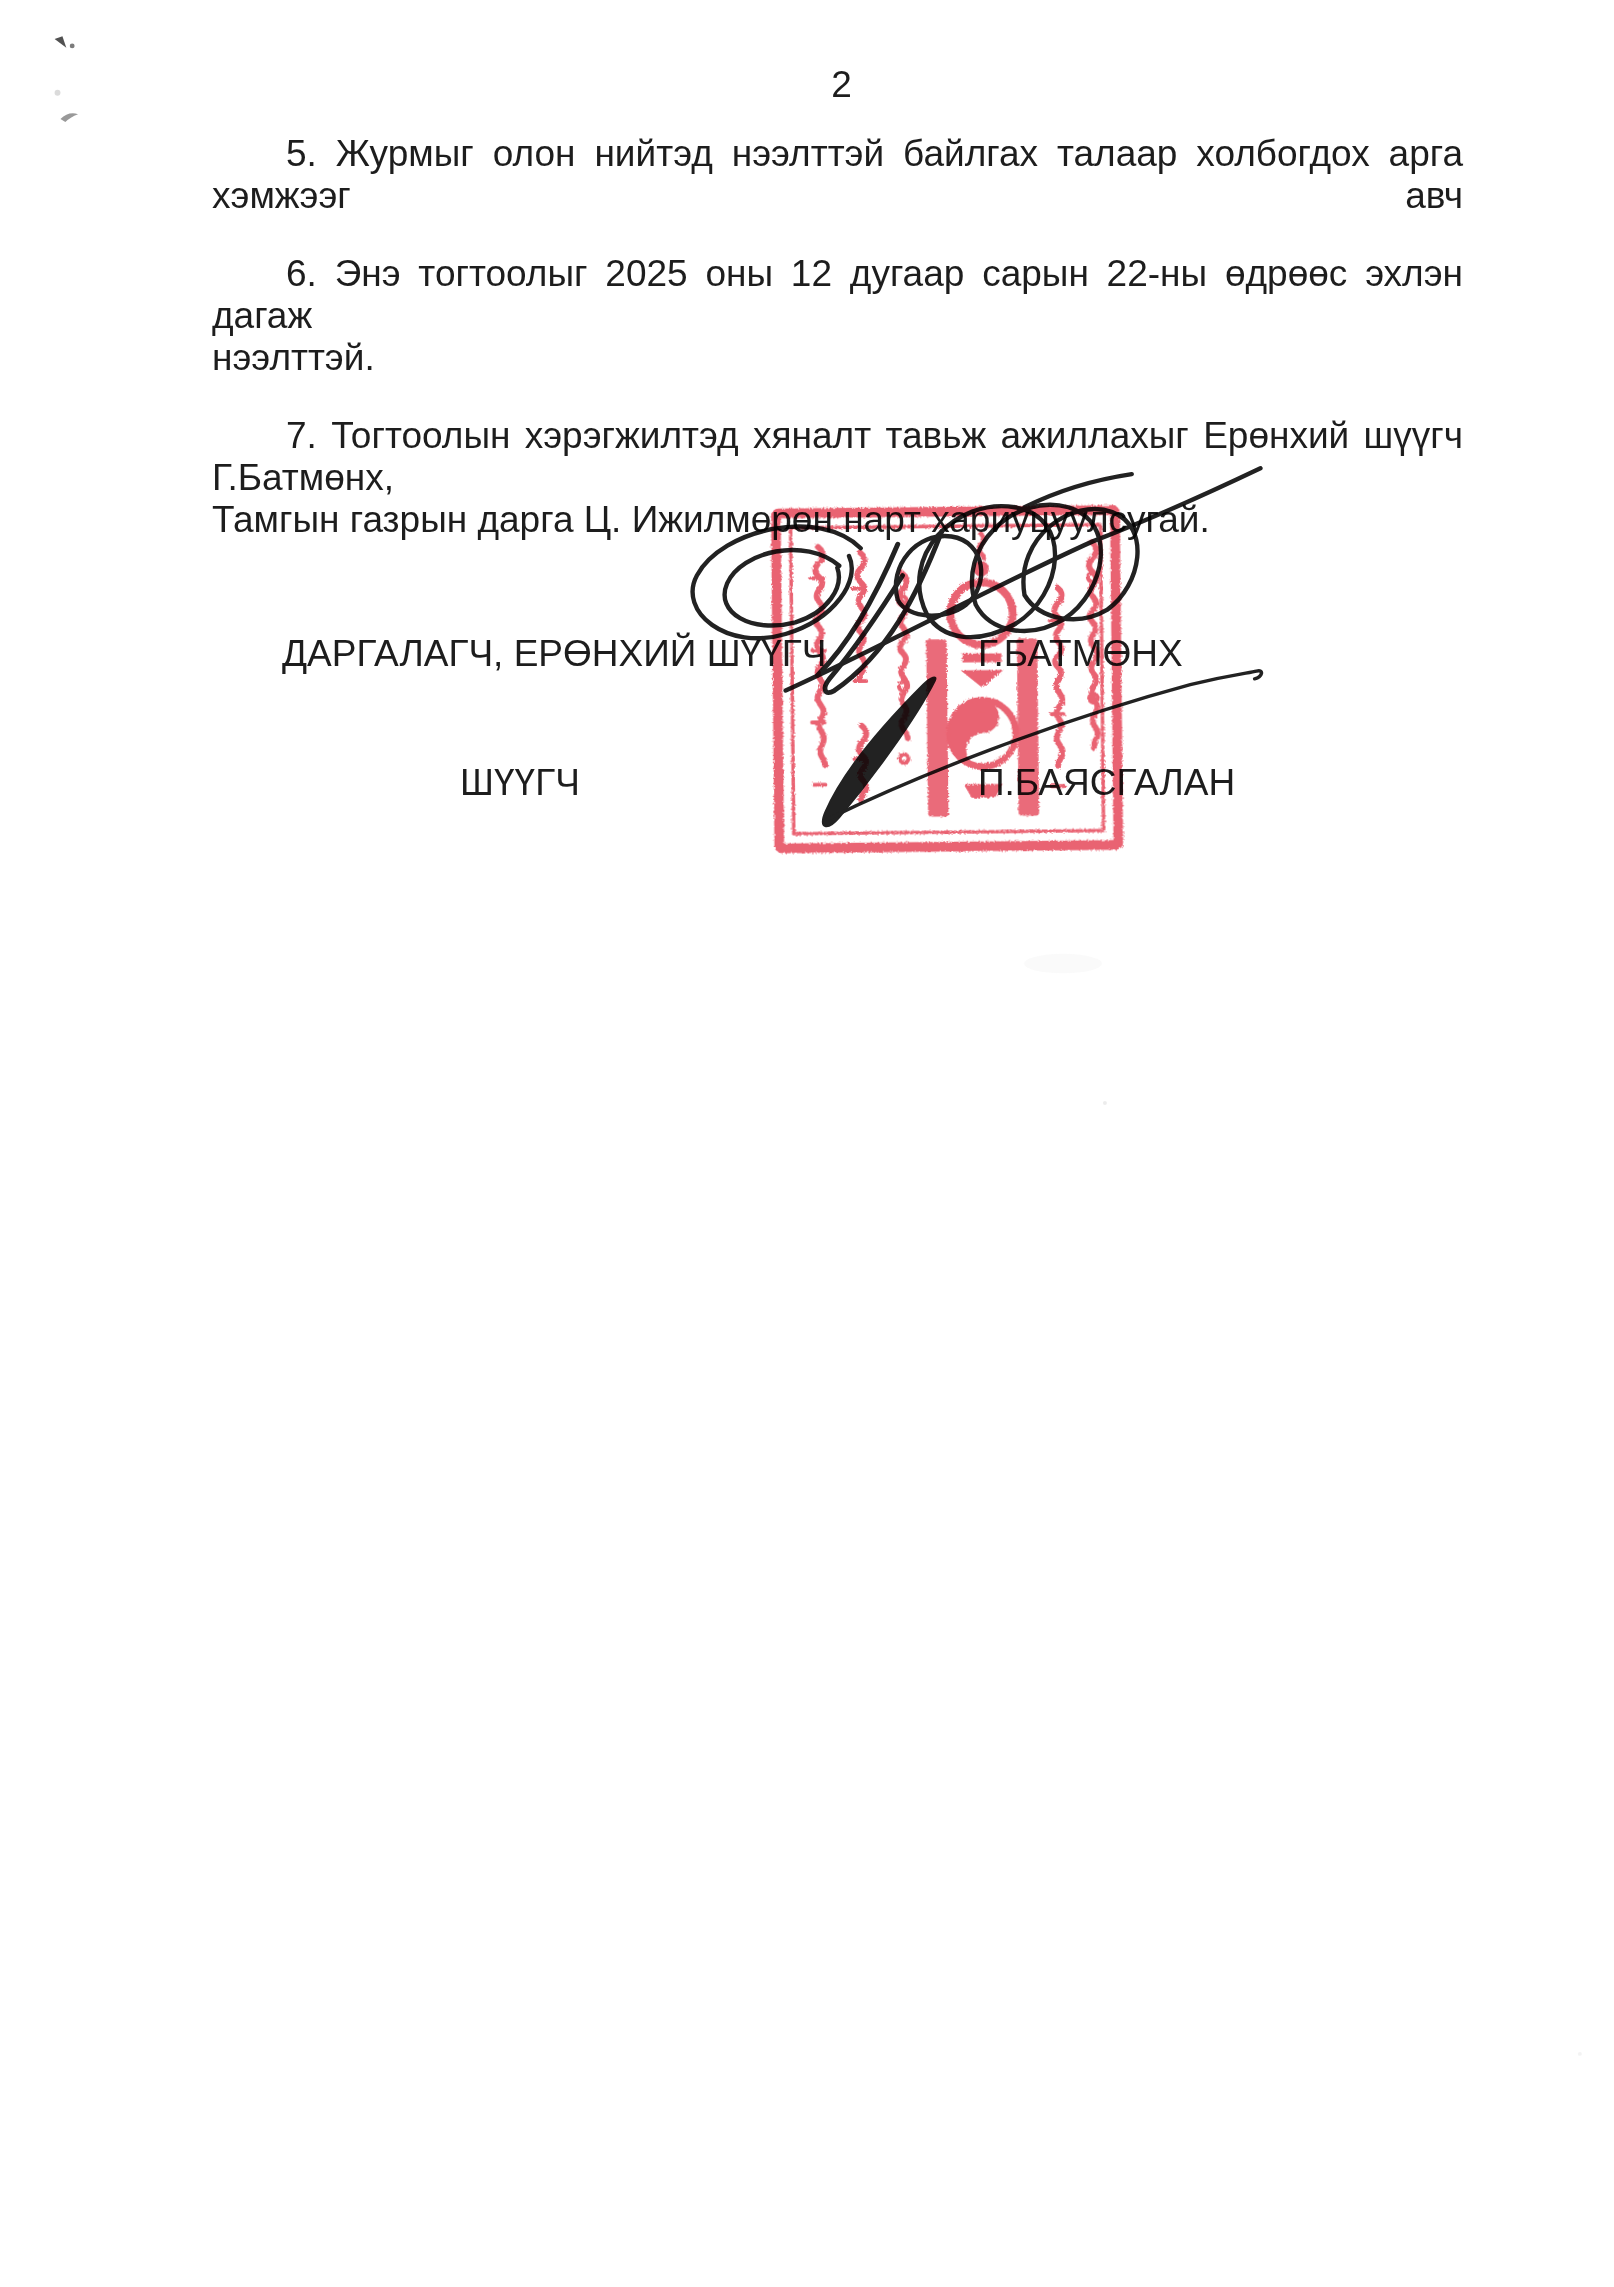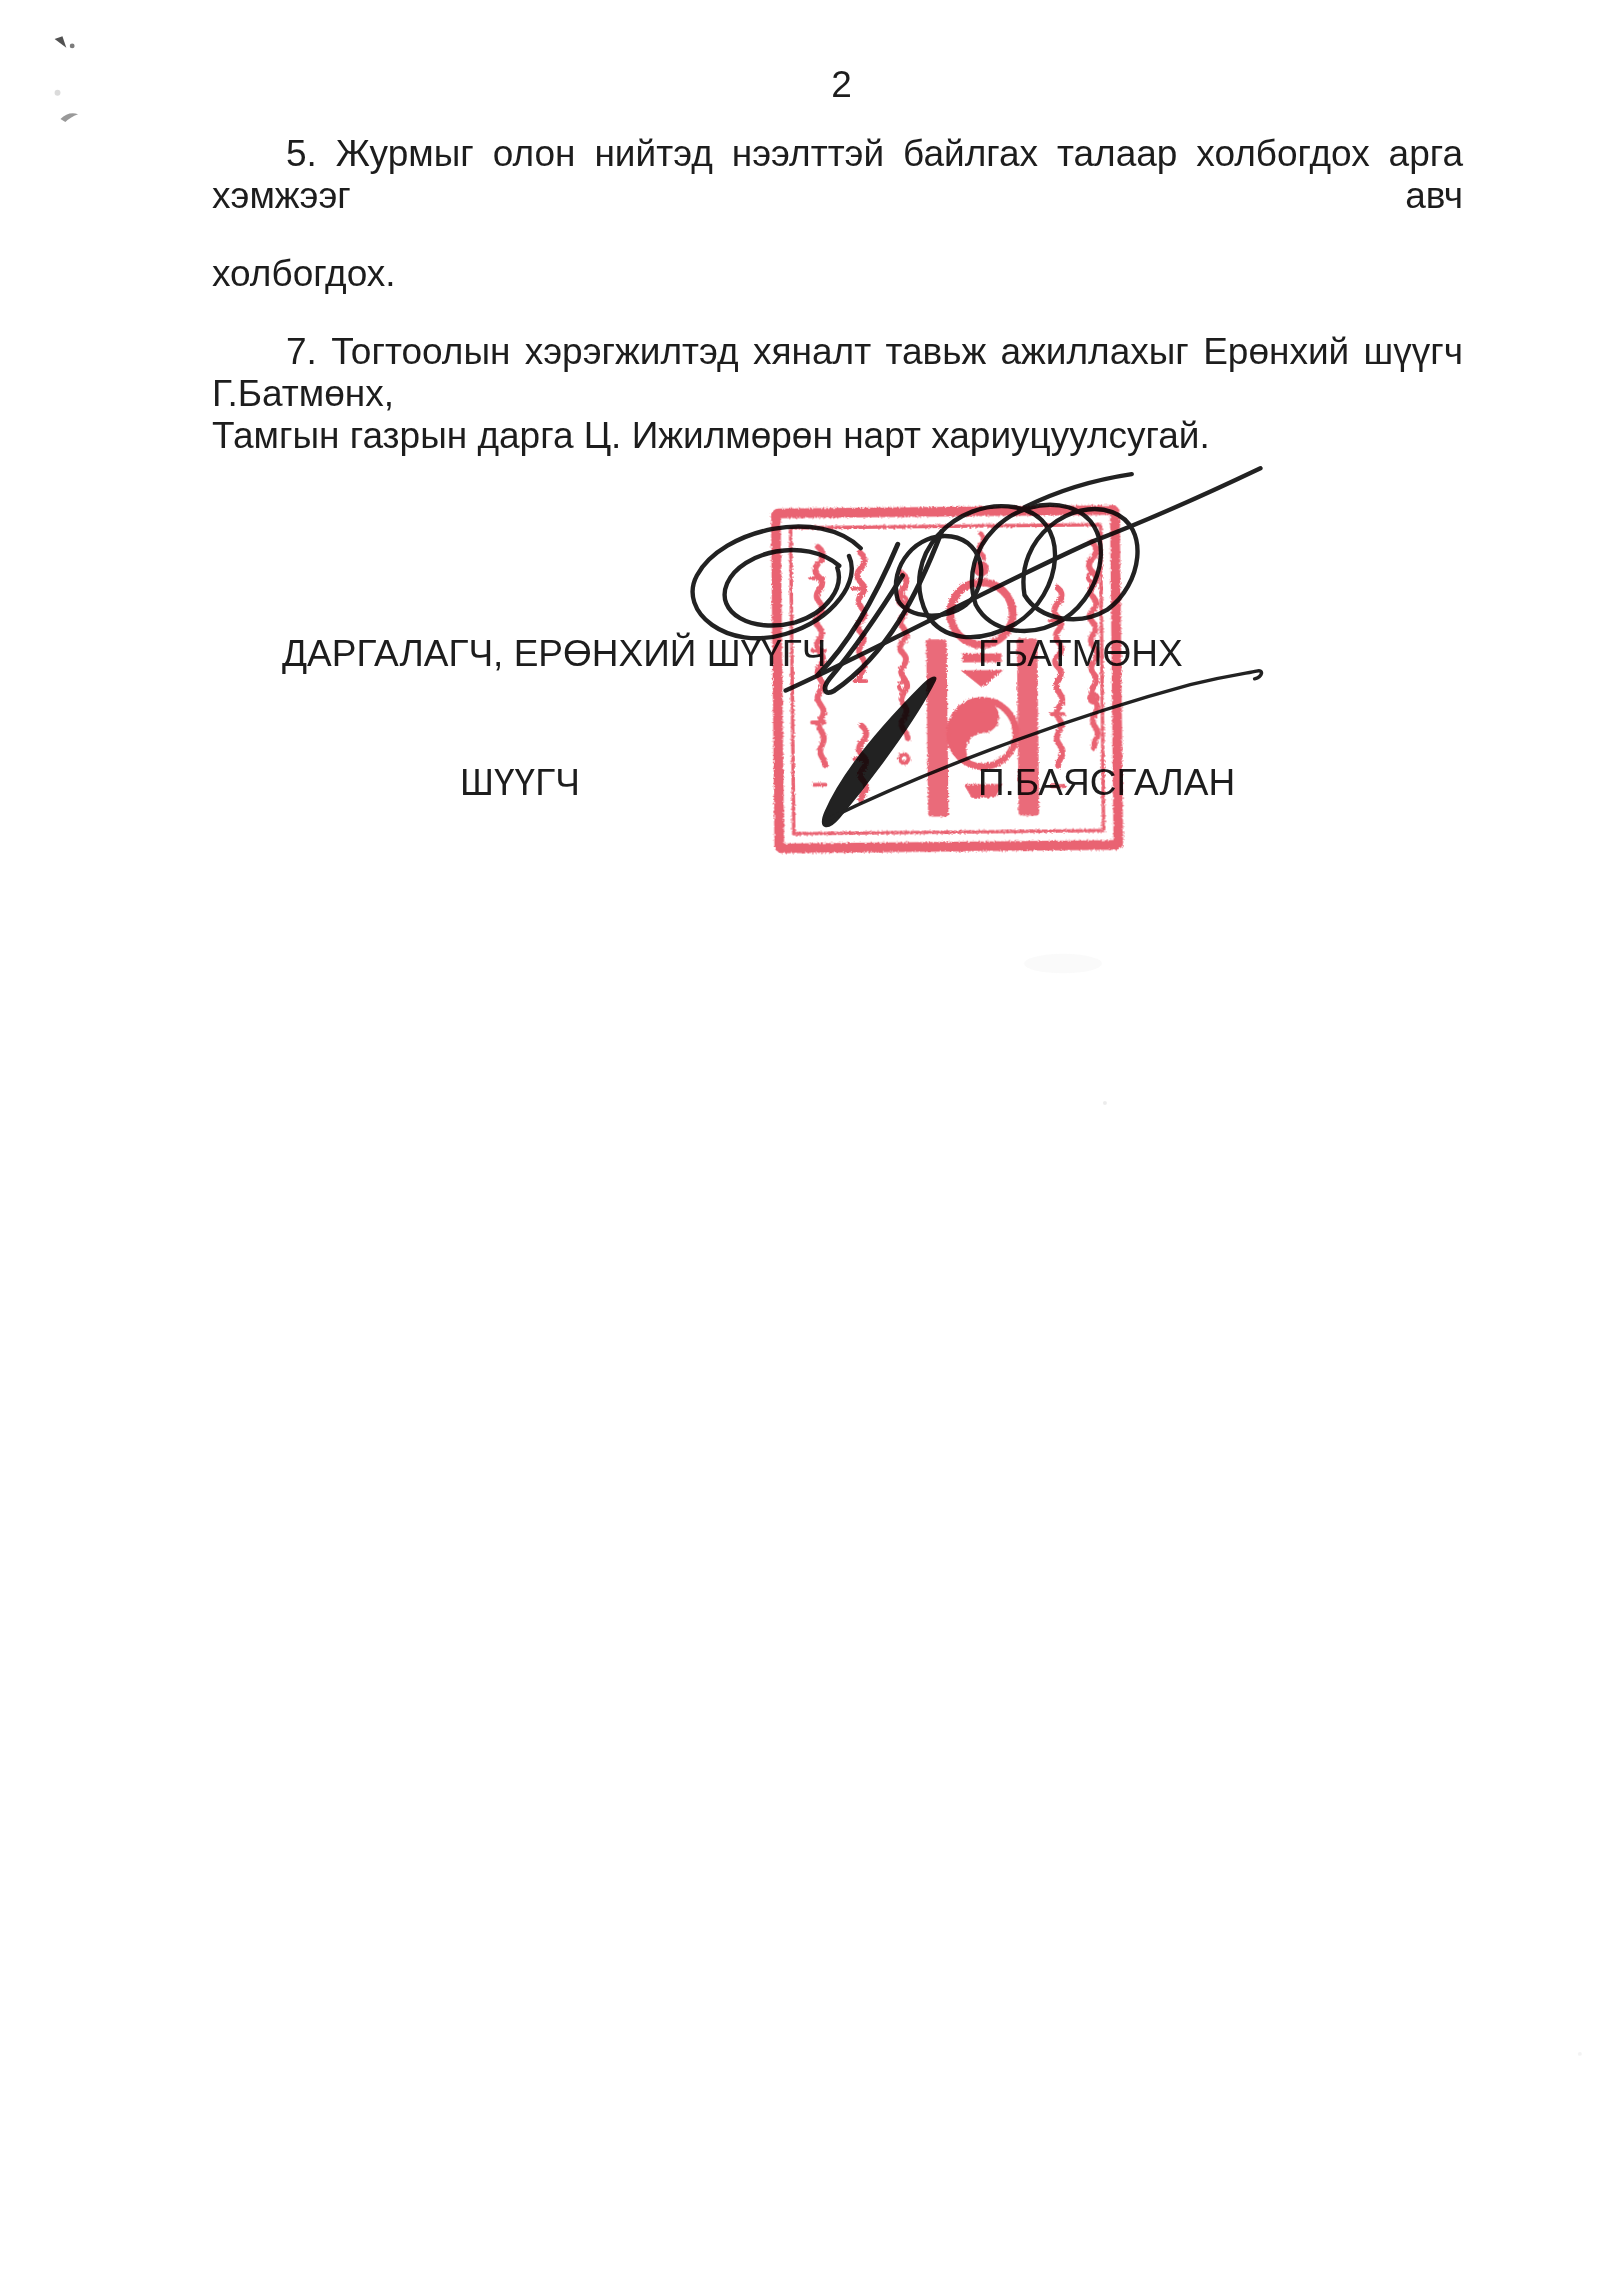--- a/index.html
+++ b/index.html
@@ -54,21 +54,22 @@
 
 <div class="page" style="color: rgb(29, 29, 29);">
 
   <div class="page-number">2</div>
 
   <div id="paragraphs">
       <div class="para">
         <div class="line first">5. Журмыг олон нийтэд нээлттэй байлгах талаар холбогдох арга хэмжээг авч</div>
       </div>
       <div class="para">
-        <div class="line last">холбогдох.</div>
+        <div class="line first">6. Энэ тогтоолыг 2025 оны 12 дугаар сарын 22-ны өдрөөс эхлэн дагаж</div>
+        <div class="line last">нээлттэй.</div>
       </div>
       <div class="para">
         <div class="line first">7. Тогтоолын хэрэгжилтэд хяналт тавьж ажиллахыг Ерөнхий шүүгч Г.Батмөнх,</div>
         <div class="line last">Тамгын газрын дарга Ц. Ижилмөрөн нарт хариуцуулсугай.</div>
       </div>
     </div>
 
   <div class="sig-text" id="sig-title-1">ДАРГАЛАГЧ, ЕРӨНХИЙ ШҮҮГЧ</div>
   <div class="sig-text" id="sig-name-1">Г.БАТМӨНХ</div>
   <div class="sig-text" id="sig-title-2">ШҮҮГЧ</div>

